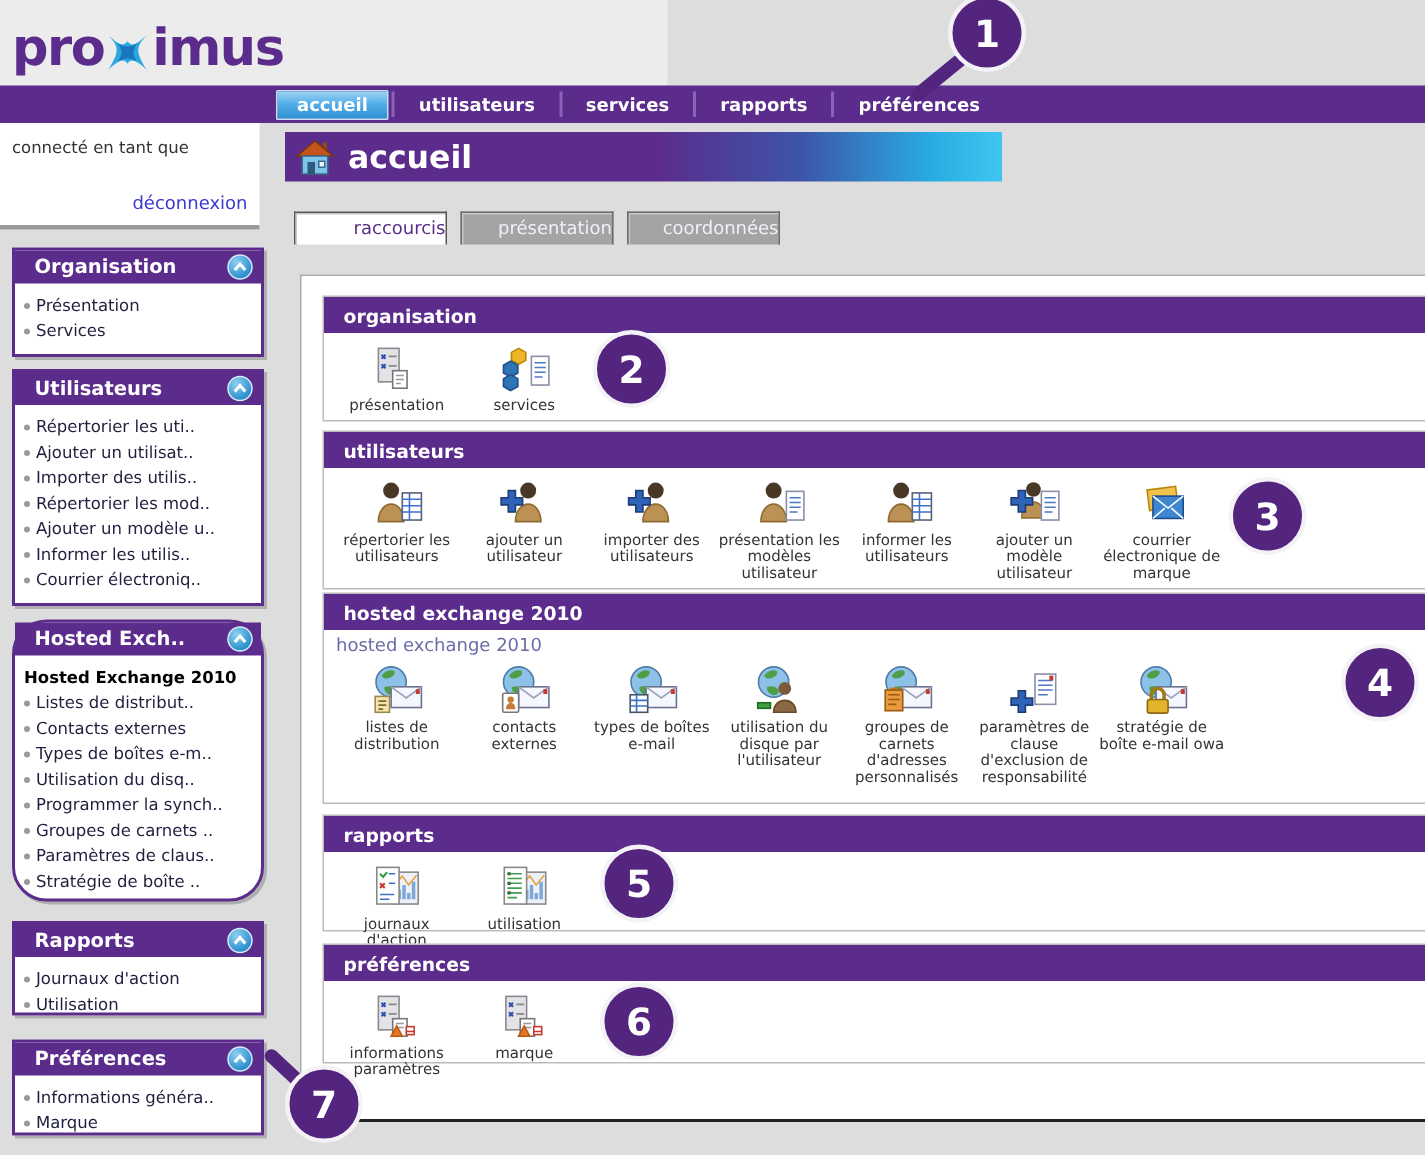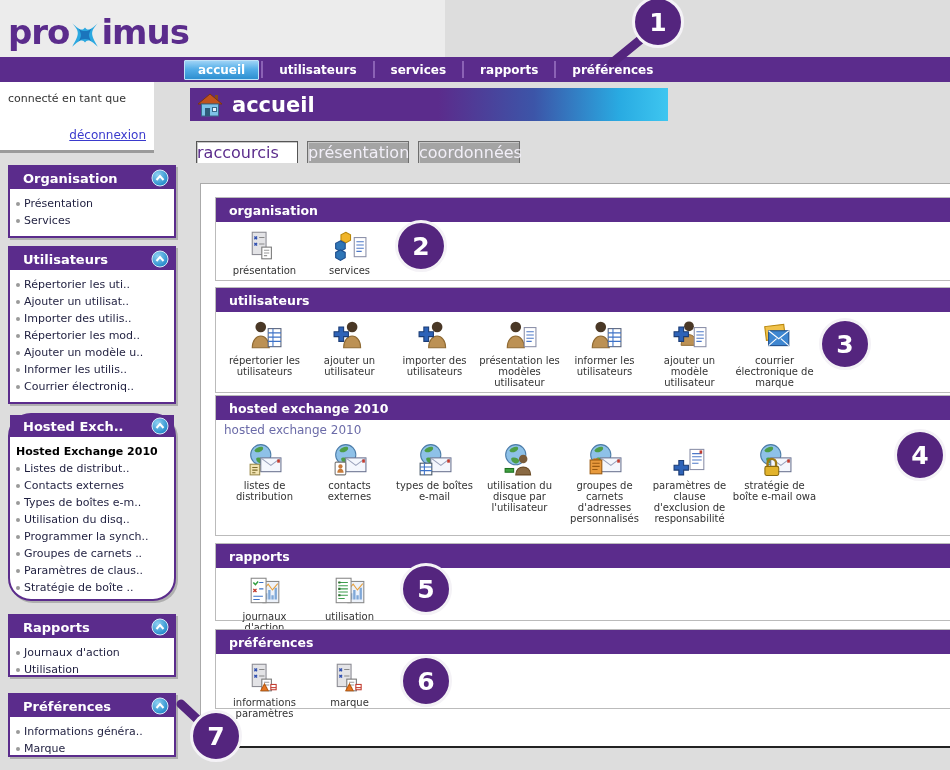--- a/index.html
+++ b/index.html
@@ -12,32 +12,32 @@
   .logo { position:absolute; left:8px; top:8px; display:flex; align-items:flex-end; height:44px; }
   .logo .wordmark { font-size:34px; font-weight:bold; color:#5B2C8C; letter-spacing:-1px; }
   .logo svg { margin:2px -1px 0 -1px; }
 
   .navband { position:absolute; left:0; top:57px; width:950px; height:25px; background:#5B2C8C; }
   .tabs { position:absolute; left:184px; top:58px; height:23px; display:flex; align-items:center; }
   .tab { color:#fff; font-size:12px; font-weight:bold; padding:3px 14px; cursor:pointer; white-space:nowrap; }
   .tab.active { background:linear-gradient(180deg,#9ED3F6,#54AEE8 45%,#2E8FD0); border:1px solid #BFE2F8; border-radius:1px; padding:2px 13px; }
   .tabsep { width:2px; height:17px; background:#8B62B5; margin:0 2px; }
 
-  .session-box { position:absolute; left:0; top:82px; width:154px; height:71px; background:#fff; border-bottom:3px solid #9A9A9A; }
+  .session-box { position:absolute; left:0; top:82px; width:173px; height:71px; background:#fff; border-bottom:3px solid #9A9A9A; }
   .session-box .who { font-size:11px; color:#333; padding:10px 0 0 8px; }
-  .session-box .logout { position:absolute; right:8px; bottom:8px; font-size:12px; color:#3A3ACD; text-decoration:underline; cursor:pointer; }
+  .session-box .logout { position:absolute; right:8px; bottom:8px; font-size:12px; color:#3A3ACD; cursor:pointer; }
 
   .banner { position:absolute; left:190px; top:88px; width:478px; height:33px;
     background:linear-gradient(90deg,#5B2C8C 0%,#5B2C8C 52%,#3C55A8 72%,#29ABE2 90%,#3EC6F0 100%);
     display:flex; align-items:center; }
   .banner .house { margin:0 8px 0 6px; }
   .banner .title { color:#fff; font-size:21px; font-weight:bold; }
 
   .subtabs { position:absolute; left:196px; top:141px; display:flex; gap:9px; }
-  .subtab { width:102px; height:22px; text-align:left; font-size:16px; line-height:21px; cursor:pointer;
+  .subtab { width:102px; height:22px; text-align:right; font-size:12px; line-height:21px; cursor:pointer;
     background:#A4A4A4; color:#F2EFF8; border:1px solid #6e6e6e; border-bottom:none; box-shadow:inset 1px 1px 0 #c8c8c8; }
   .subtab.active { background:#fff; color:#5B2C8C; font-weight:normal; border:1px solid #555; border-bottom:none; }
 
   
   .side-panel { position:absolute; left:8px; width:168px; background:#fff; border:2px solid #5B2C8C;
     box-shadow:2px 2px 0 rgba(120,120,120,.45); }
   .side-header { height:22px; background:#5B2C8C; color:#fff; font-size:13px; font-weight:bold;
     padding-left:13px; display:flex; align-items:center; position:relative; }
   .side-chevron { position:absolute; right:5px; top:2px; width:18px; height:18px; cursor:pointer; }
   .side-items { padding:6px 4px 4px 4px; }

